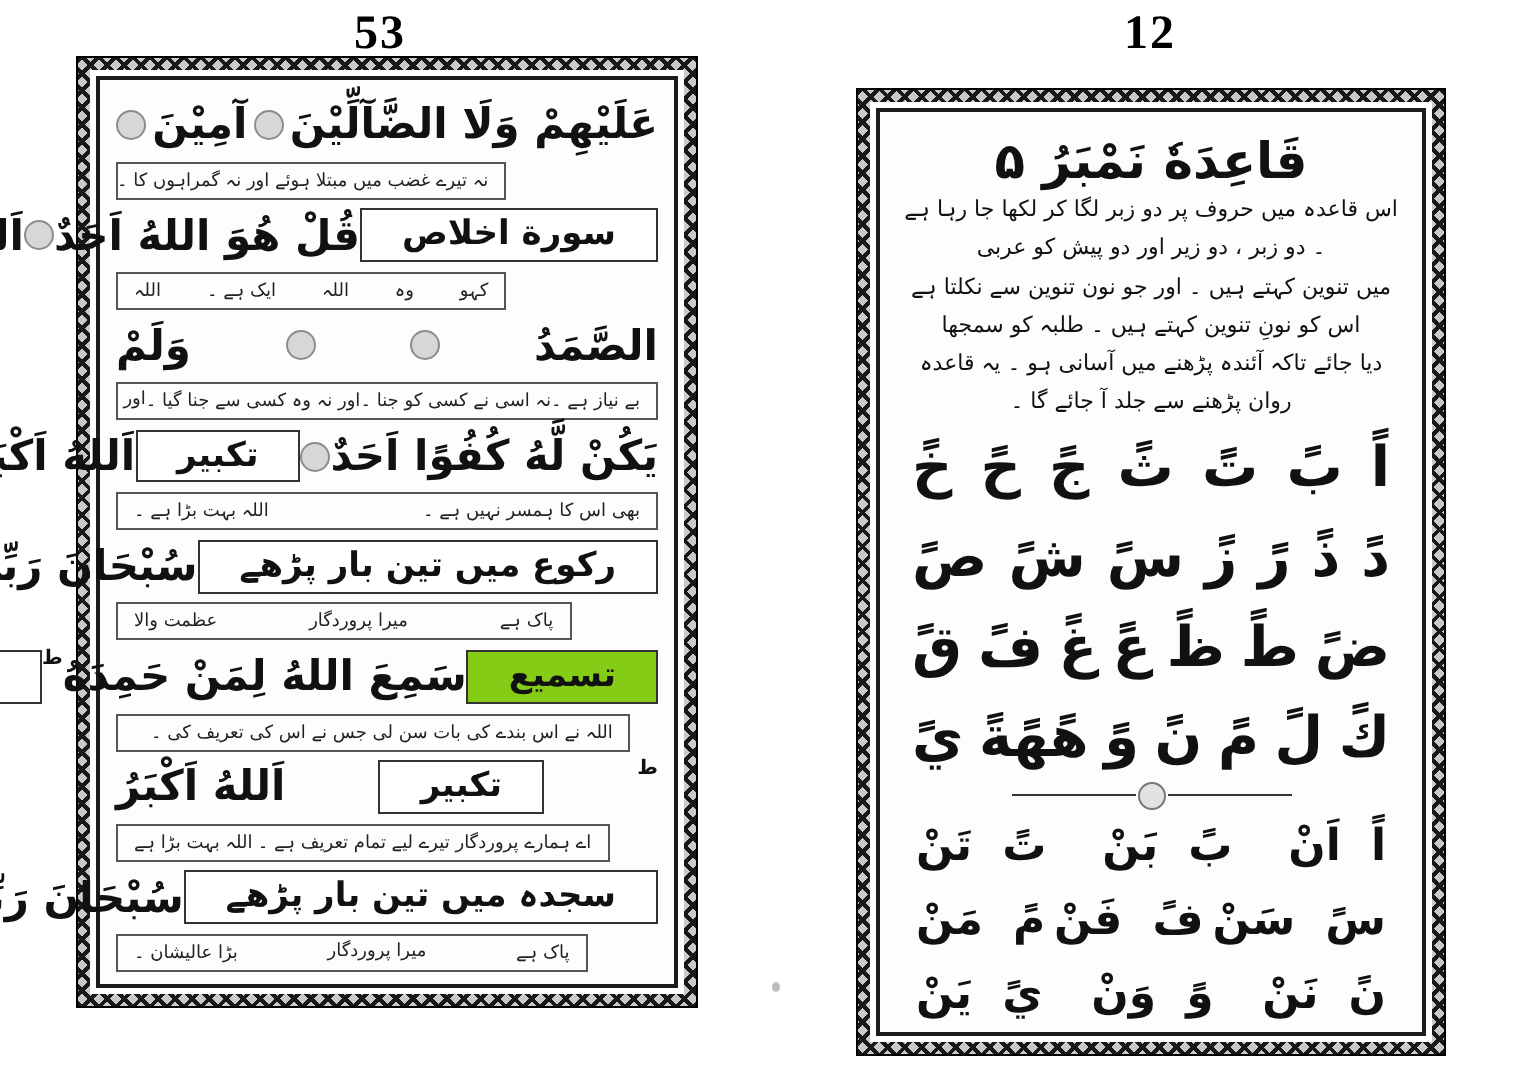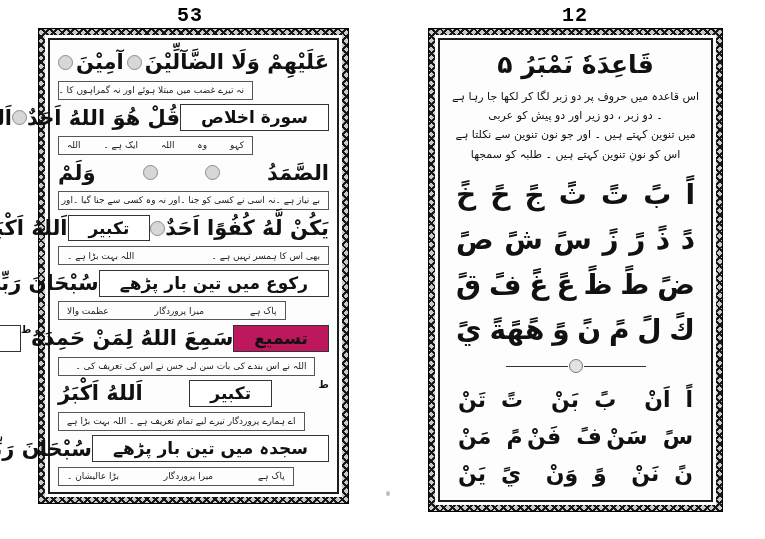--- a/index.html
+++ b/index.html
@@ -1,29 +1,29 @@
 <!DOCTYPE html>
 <html><head>
 <meta charset="utf-8">
 <style>
   html,body{margin:0;padding:0;}
   body{
     width:765px;height:539px;position:relative;background:#ffffff;
     font-family:"DejaVu Sans", sans-serif;color:#111;overflow:hidden;
   }
   .page-num{
-    position:absolute;top:4px;font-weight:bold;font-size:20px;color:#000;
-    font-family:Liberation Mono, monospace;letter-spacing:1px;
+    position:absolute;top:4px;font-weight:bold;font-size:24px;color:#000;
+    font-family:Liberation Serif, serif;letter-spacing:1px;
   }
   #page-num-left{left:160px;width:60px;text-align:center;}
   #page-num-right{left:545px;width:60px;text-align:center;}
 
   .page{position:absolute;}
   #left-page{left:38px;top:28px;width:311px;height:476px;}
-  #right-page{left:428px;top:28px;width:295px;height:484px;}
+  #right-page{left:428px;top:44px;width:295px;height:484px;}
 
   .band{
     position:absolute;inset:0;border:1px solid #000;
     background:
       repeating-linear-gradient(45deg,#181818 0 2px,transparent 2px 6px),
       repeating-linear-gradient(135deg,#181818 0 2px,transparent 2px 6px),
       linear-gradient(#c9c9c9,#c9c9c9);
   }
   .inner{
     position:absolute;inset:9px;background:#fdfdfd;border:2px solid #1c1c1c;
@@ -44,21 +44,21 @@
   .stop{
     display:inline-block;width:13px;height:13px;border-radius:50%;
     background:#d7d7d7;border:1px solid #8c8c8c;flex:0 0 auto;align-self:center;
   }
   .sup{font-size:10px;font-weight:bold;align-self:flex-start;margin-top:1px;}
   .lbl,.lbls{
     font-size:17px;font-weight:bold;border:1px solid #333;
     padding:3px 20px;line-height:1.1;background:#fff;flex:0 0 auto;
     white-space:nowrap;
   }
-  .lbls{background:#be185d;}
+  .lbls{background:#84cc16;}
   .note-row{height:19px;}
   .note-box{
     border:1px solid #555;height:100%;box-sizing:border-box;
     display:flex;justify-content:space-between;align-items:center;
     padding:1px 8px;font-size:9px;color:#222;direction:rtl;
     margin-left:0;margin-right:auto;white-space:nowrap;overflow:hidden;
   }
   .note-box.single{justify-content:flex-start;}
 
   
@@ -191,20 +191,21 @@
   </div>
 </div>
 
 <div class="page" id="right-page">
   <div class="band">
     <div class="inner" id="right-content">
       <div class="qtitle">قَاعِدَهٗ نَمْبَرُ ۵</div>
       <div class="intro" id="intro">
           <div class="intro-line">اس قاعدہ میں حروف پر دو زبر لگا کر لکھا جا رہا ہے ۔ دو زبر ، دو زیر اور دو پیش کو عربی</div>
           <div class="intro-line">میں تنوین کہتے ہیں ۔ اور جو نون تنوین سے نکلتا ہے اس کو نونِ تنوین کہتے ہیں ۔ طلبہ کو سمجھا</div>
+          <div class="intro-line">دیا جائے تاکہ آئندہ پڑھنے میں آسانی ہو ۔ یہ قاعدہ روان پڑھنے سے جلد آ جائے گا ۔</div>
         </div>
       <div id="letter-grid">
           <div class="letters-row">
             <span class="letter-cell">اً</span>
             <span class="letter-cell">بً</span>
             <span class="letter-cell">تً</span>
             <span class="letter-cell">ثً</span>
             <span class="letter-cell">جً</span>
             <span class="letter-cell">حً</span>
             <span class="letter-cell">خً</span>

